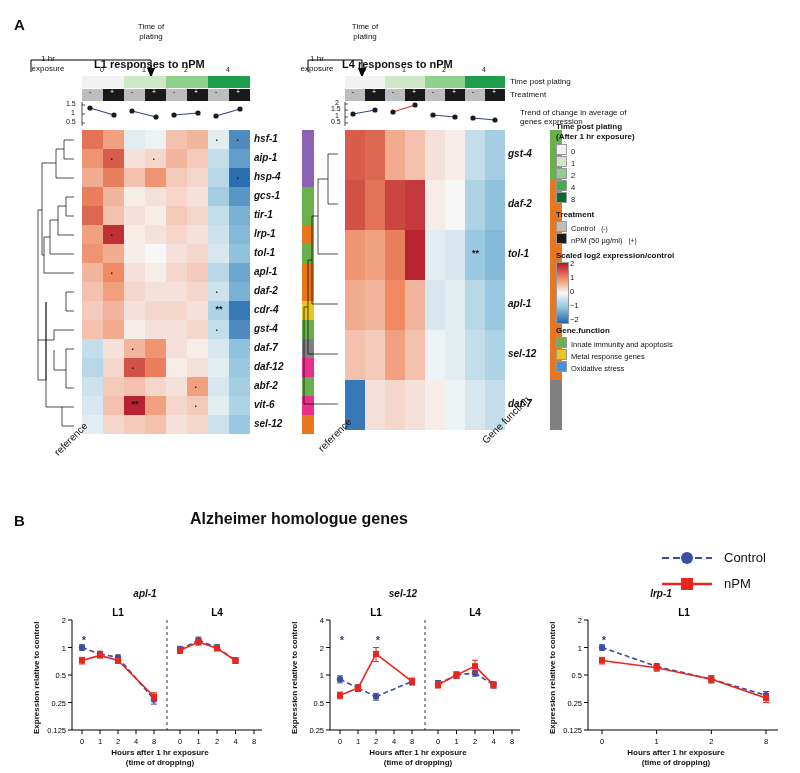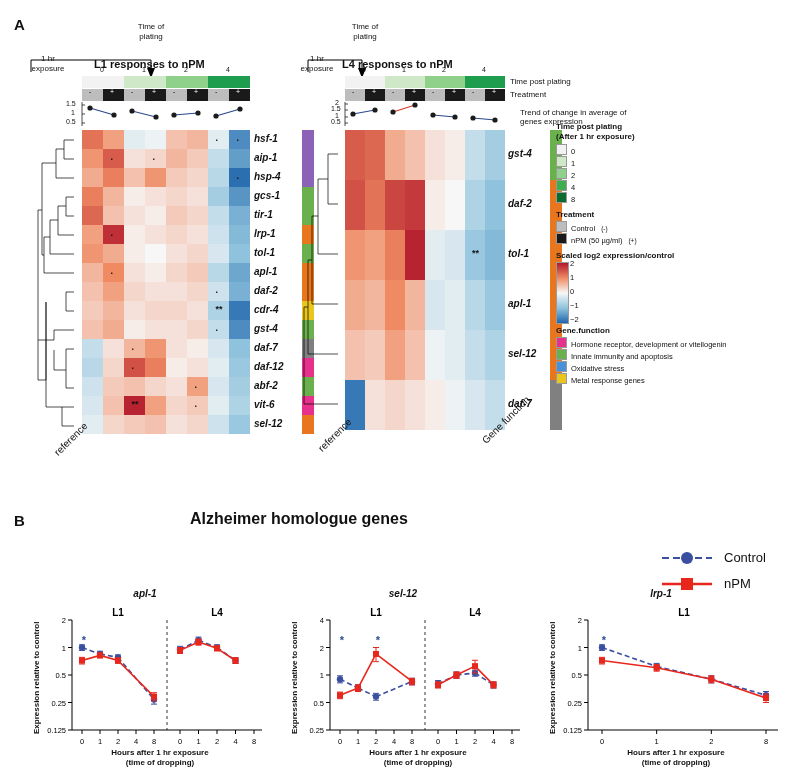--- a/index.html
+++ b/index.html
@@ -498,24 +498,23 @@
         <div class="abs legend-item" style="left: 14px; top: -3px;">2</div>
         <div class="abs legend-item" style="left: 14px; top: 11px;">1</div>
         <div class="abs legend-item" style="left: 14px; top: 25px;">0</div>
         <div class="abs legend-item" style="left: 14px; top: 39px;">−1</div>
         <div class="abs legend-item" style="left: 14px; top: 53px;">−2</div>
       </div>
   </div>
 
   <div class="legend-title" style="margin-top:2px;">Gene.function</div>
   <div id="legend-func" style="margin-top:2px;">
-      <div class="legend-item"><span class="swatch" style="background:#e6308c"></span>Hormone receptor, development or vitellogenin</div>
       <div class="legend-item"><span class="swatch" style="background:#6ab04c"></span>Innate immunity and apoptosis</div>
+      <div class="legend-item"><span class="swatch" style="background:#e8c61e"></span>Metal response genes</div>
       <div class="legend-item"><span class="swatch" style="background:#4a90d9"></span>Oxidative stress</div>
-      <div class="legend-item"><span class="swatch" style="background:#e8c61e"></span>Metal response genes</div>
     </div>
 </div>
 
 <div class="abs panel-letter" style="left:14px;top:512px;">B</div>
 <div class="abs bold" style="left:190px;top:510px;font-size:16px;">Alzheimer homologue genes</div>
 
 <div class="abs" style="left:660px;top:548px;width:135px;">
   <div style="position:relative;height:20px;">
     <svg width="56" height="20" style="position:absolute;left:0;top:0;">
       <line x1="2" y1="10" x2="52" y2="10" stroke="#3b4fa0" stroke-width="2.2" stroke-dasharray="7,4"></line>

